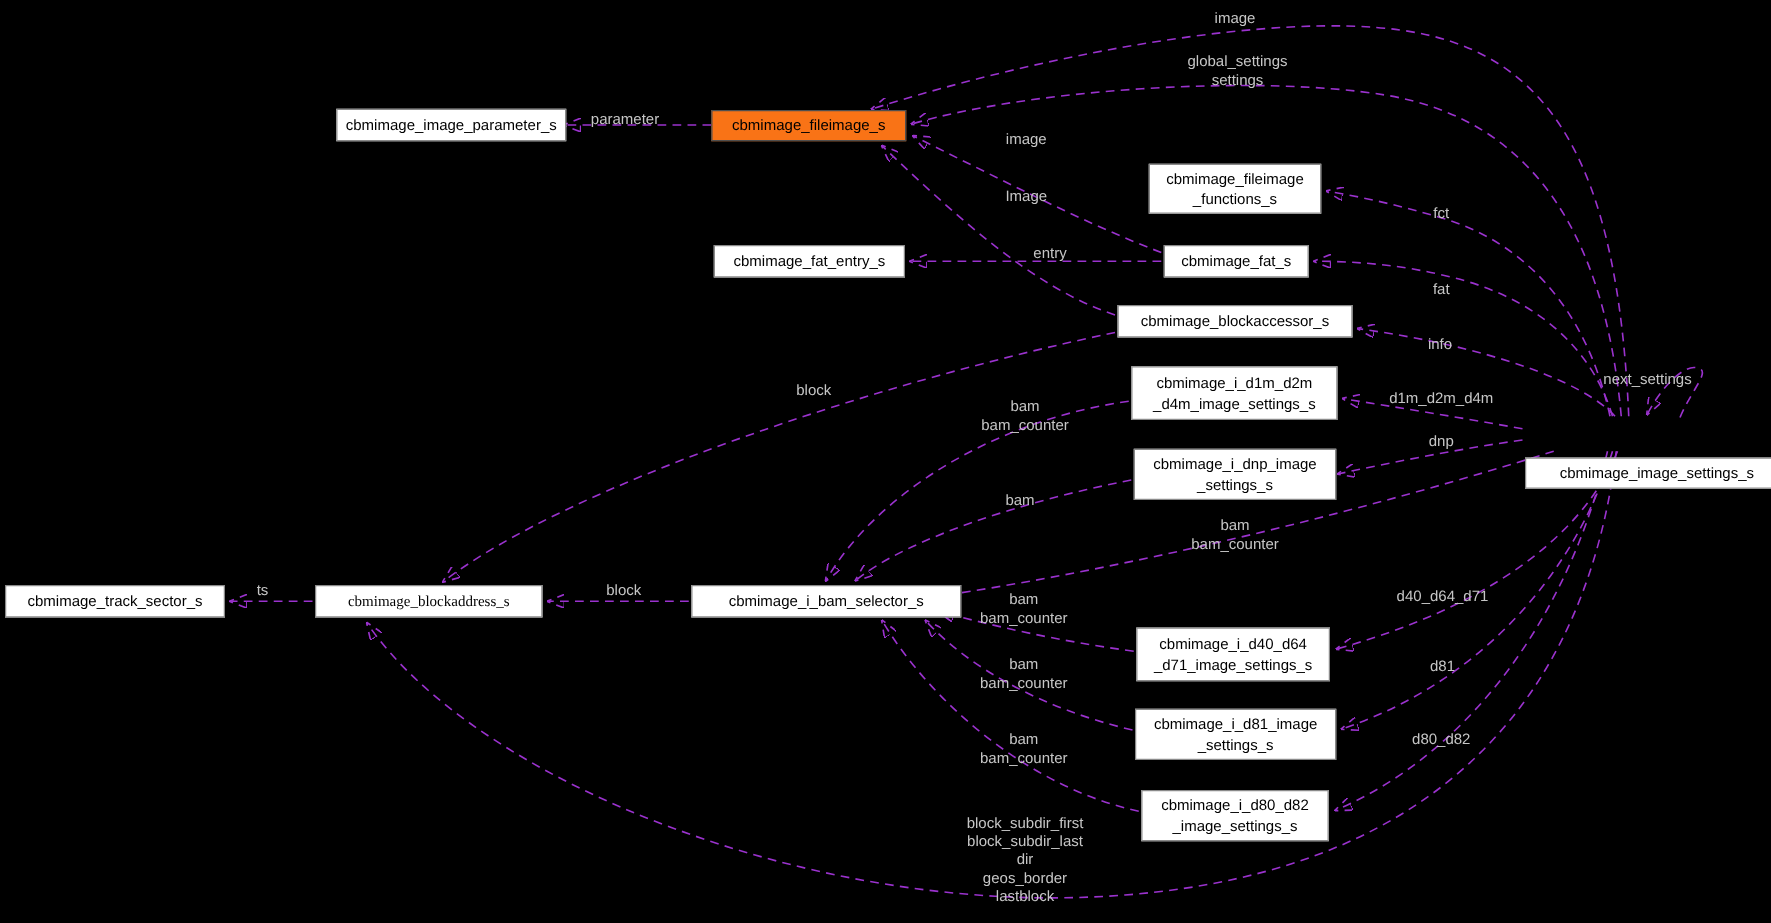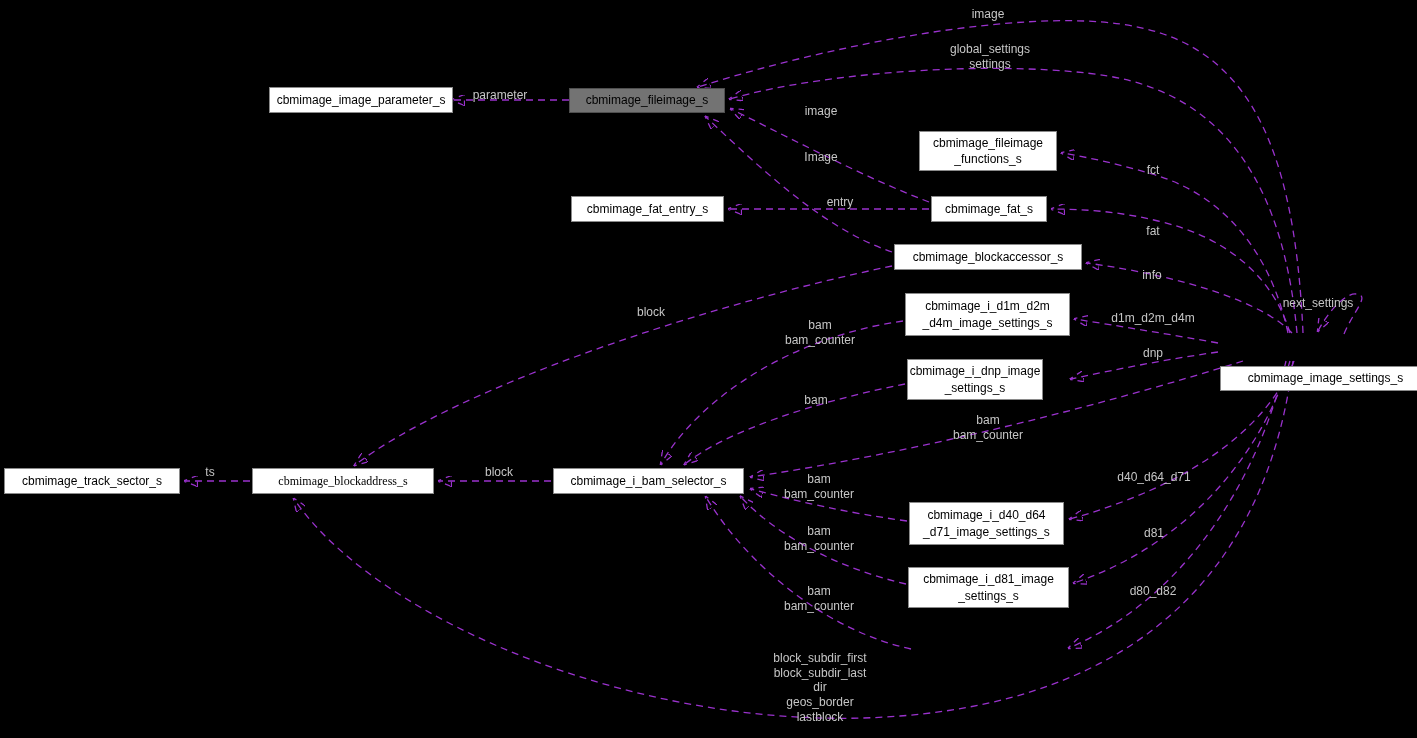--- a/index.html
+++ b/index.html
@@ -9,21 +9,21 @@
   }
   svg.edges { position:absolute; left:0; top:0; width:1417px; height:738px; }
   svg.edges path { fill:none; stroke:#9a32cd; stroke-width:1.3; stroke-dasharray:7 5; }
   .node {
     position:absolute; box-sizing:border-box;
     background:#ffffff; border:1.5px solid #8a8a8a; color:#000;
     font-size:12px; line-height:1.35;
     display:flex; align-items:center; justify-content:center;
     text-align:center; white-space:pre-line; cursor:pointer;
   }
-  .node.selected { background:#737373; border-color:#4f4f4f;text-align:center; }
+  .node.selected { background:#f97316; border-color:#4f4f4f;text-align:center; }
   .edge-label {
     position:absolute; transform:translateX(-50%);
     color:#c6c6c6; font-size:12px; line-height:1.22;
     text-align:center; white-space:pre-line;
   }
 </style>
 </head>
 <body>
 
 <div class="canvas">
@@ -56,36 +56,38 @@
     <path d="M 1294,361 C 1266,430 1188,486 1070,519" marker-end="url(#arrow)"></path>
     <path d="M 906,584 C 833,567 774,533 741,497" marker-end="url(#arrow)"></path>
     <path d="M 1290,361 C 1260,460 1183,546 1074,583" marker-end="url(#arrow)"></path>
     <path d="M 911,649 C 823,630 744,561 706,497" marker-end="url(#arrow)"></path>
     <path d="M 1286,361 C 1256,490 1178,601 1069,648" marker-end="url(#arrow)"></path>
     <path d="M 1293,361 C 1270,550 1158,696 900,716 C 650,736 378,622 294,499" marker-end="url(#arrow)"></path>
   </svg>
 
   <div class="node" style="left:4px;   top:468px; width:176px; height:26px;">cbmimage_track_sector_s</div>
   <div class="node" style="left:252px; top:468px; width:182px; height:26px;font-family:Liberation Serif, serif;">cbmimage_blockaddress_s</div>
-  <div class="node" style="left:553px; top:468px; width:191px; height:26px;">cbmimage_i_bam_selector_s</div>
+  <div class="node" style="left:553px; top:468px; width:216px; height:26px;">cbmimage_i_bam_selector_s</div>
   <div class="node" style="left:240px; top:87px;  width:184px; height:26px;margin-left:29px;">cbmimage_image_parameter_s</div>
   <div class="node selected" style="left:569px; top:88px; width:156px; height:25px;">cbmimage_fileimage_s</div>
   <div class="node" style="left:919px; top:131px; width:138px; height:40px;">cbmimage_fileimage
 _functions_s</div>
   <div class="node" style="left:571px; top:196px; width:153px; height:26px;">cbmimage_fat_entry_s</div>
   <div class="node" style="left:931px; top:196px; width:116px; height:26px;">cbmimage_fat_s</div>
   <div class="node" style="left:894px; top:244px; width:188px; height:26px;">cbmimage_blockaccessor_s</div>
   <div class="node" style="left:905px; top:293px; width:165px; height:43px;">cbmimage_i_d1m_d2m
 _d4m_image_settings_s</div>
-  <div class="node" style="left:907px; top:359px; width:136px; height:41px;">cbmimage_i_dnp_image
+  <div class="node" style="left:907px; top:359px; width:162px; height:41px;">cbmimage_i_dnp_image
 _settings_s</div>
   <div class="node" style="left:909px; top:502px; width:155px; height:43px;">cbmimage_i_d40_d64
 _d71_image_settings_s</div>
   <div class="node" style="left:908px; top:567px; width:161px; height:41px;">cbmimage_i_d81_image
 _settings_s</div>
+  <div class="node" style="left:913px; top:632px; width:150px; height:41px;">cbmimage_i_d80_d82
+_image_settings_s</div>
   <div class="node" style="left:1220px;top:335px; width:211px; height:25px;margin-top:31px;">cbmimage_image_settings_s</div>
 
   <div class="edge-label" style="left:500px;  top:88px;">parameter</div>
   <div class="edge-label" style="left:988px;  top:7px;">image</div>
   <div class="edge-label" style="left:990px;  top:42px;">global_settings
 settings</div>
   <div class="edge-label" style="left:821px;  top:104px;">image</div>
   <div class="edge-label" style="left:821px;  top:150px;">Image</div>
   <div class="edge-label" style="left:1153px; top:163px;">fct</div>
   <div class="edge-label" style="left:820px;  top:195px;margin-left:20px;">entry</div>

